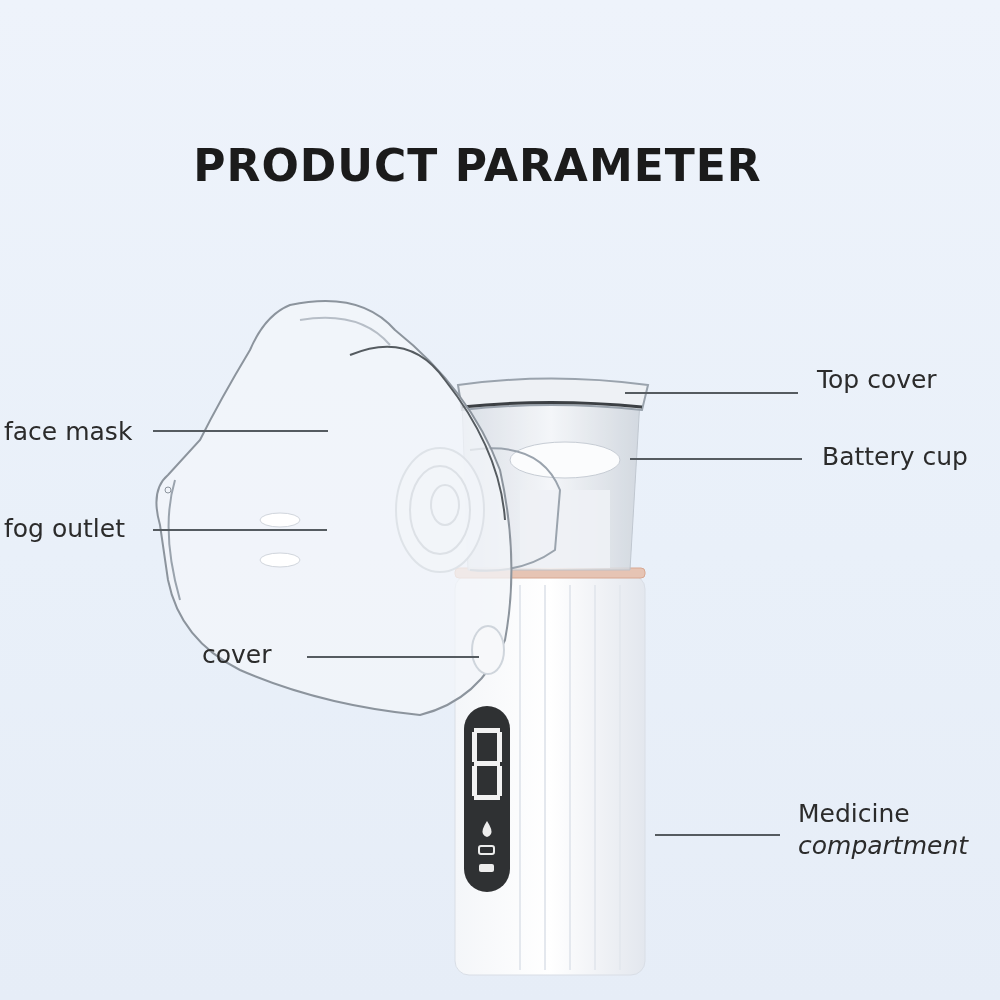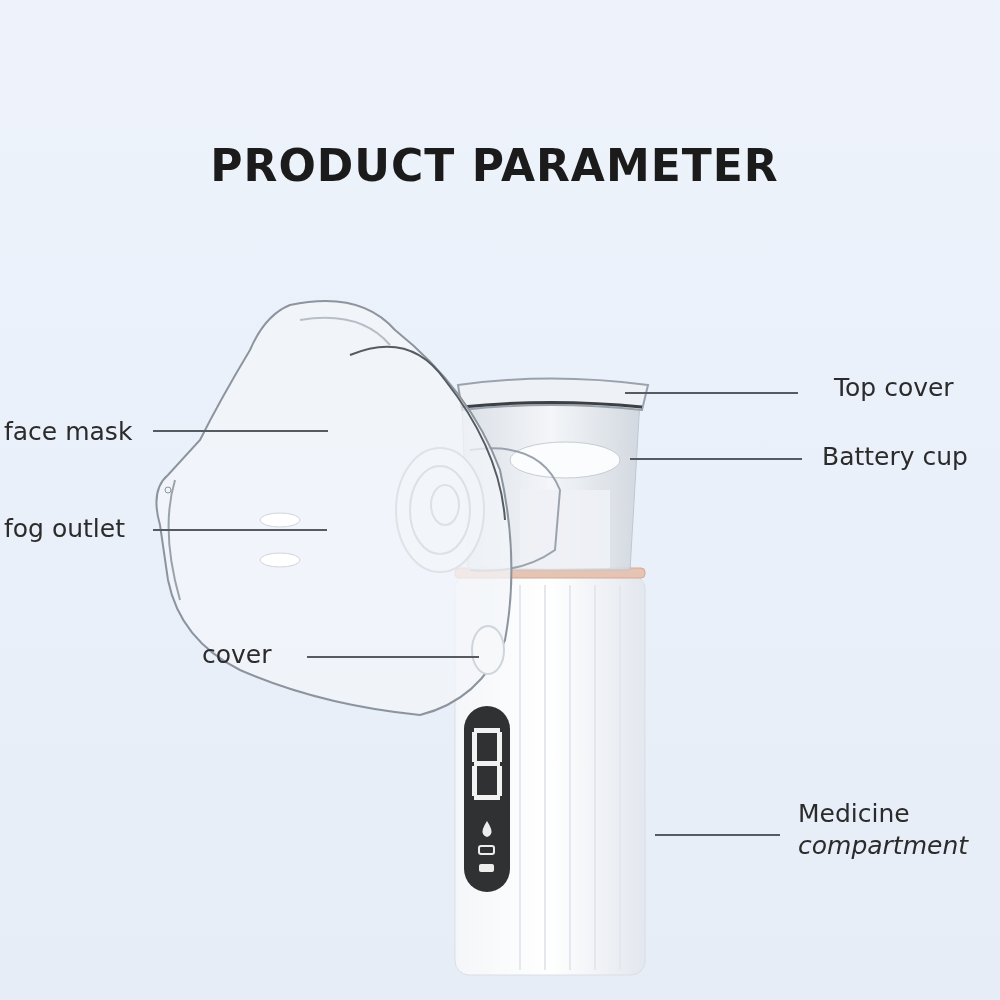--- a/index.html
+++ b/index.html
@@ -1,17 +1,17 @@
 <!DOCTYPE html>
 <html><head>
 <meta charset="utf-8">
 <style>
   html,body{margin:0;padding:0;}
   body{width:1000px;height:1000px;overflow:hidden;background:linear-gradient(180deg,#eef3fb 0%,#e9f0f9 55%,#e6edf7 100%);position:relative;font-family:"DejaVu Sans","Liberation Sans",sans-serif;}
-  .title{position:absolute;left:0;width:955px;top:140px;text-align:center;font-family:"DejaVu Sans",sans-serif;font-weight:bold;font-size:44px;letter-spacing:1px;color:#1b1b1b;padding-left:17px;}
+  .title{position:absolute;left:0;width:955px;top:140px;text-align:center;font-family:"DejaVu Sans",sans-serif;font-weight:bold;font-size:44px;letter-spacing:1px;color:#1b1b1b;}
   .label{position:absolute;font-family:"DejaVu Sans",sans-serif;font-size:25px;color:#2b2b2b;line-height:32px;white-space:nowrap;}
   .leader{position:absolute;height:2px;background:#555b60;}
   svg.art{position:absolute;left:0;top:0;}
 </style>
 </head>
 <body>
 
 <div class="title">PRODUCT PARAMETER</div>
 
 <svg class="art" width="1000" height="1000" viewBox="0 0 1000 1000">
@@ -93,20 +93,20 @@
 <div class="label" style="left:4px;top:416px;">face mask</div>
 <div class="leader" style="left:153px;top:430px;width:175px;"></div>
 
 <div class="label" style="left:4px;top:513px;">fog outlet</div>
 <div class="leader" style="left:153px;top:529px;width:174px;"></div>
 
 <div class="label" style="left:202px;top:639px;">cover</div>
 <div class="leader" style="left:307px;top:656px;width:172px;"></div>
 
 <div class="leader" style="left:625px;top:392px;width:173px;"></div>
-<div class="label" style="left:817px;top:372px;margin-left:17px;">Top cover</div>
+<div class="label" style="left:817px;top:364px;">Top cover</div>
 
 <div class="leader" style="left:630px;top:458px;width:172px;"></div>
 <div class="label" style="left:822px;top:441px;">Battery cup</div>
 
 <div class="leader" style="left:655px;top:834px;width:125px;"></div>
 <div class="label" style="left:798px;top:798px;">Medicine</div>
 <div class="label" style="left:798px;top:830px;font-style:italic;">compartment</div>
 
 </body></html>

